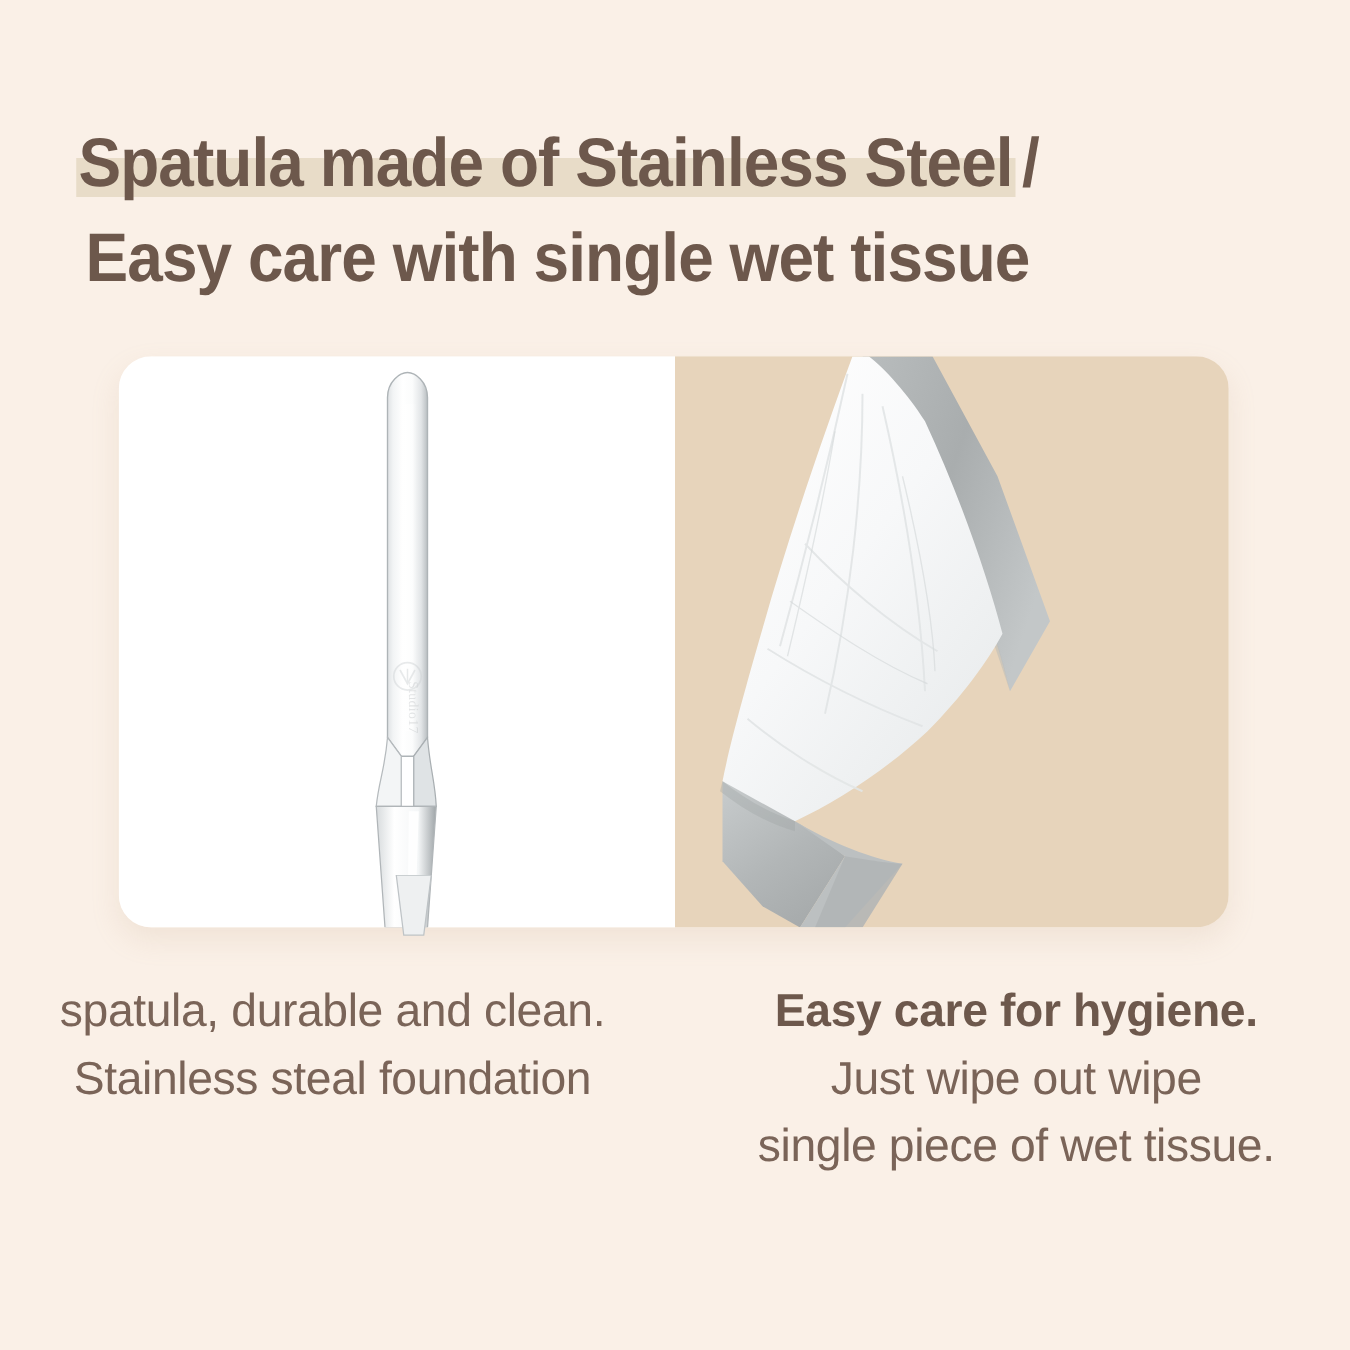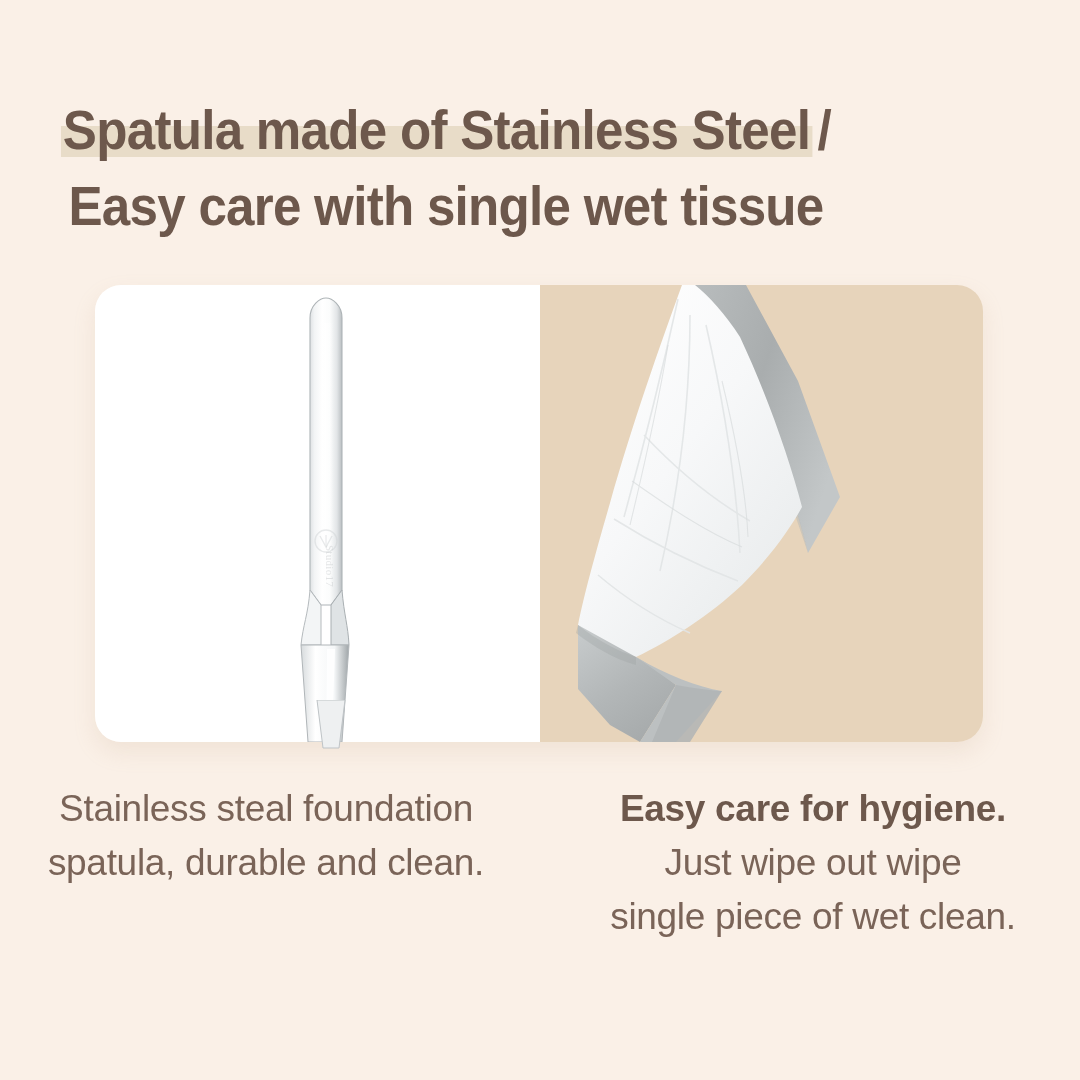--- a/index.html
+++ b/index.html
@@ -274,21 +274,21 @@
 </div>
 
 <div class="handle-overflow">
   <svg width="445" height="70" viewBox="0 0 445 70">
     <path d="M 222 0 L 250 0 L 244 48 L 228 48 Z" fill="#eef0f1" stroke="#bec3c6" stroke-width="1"></path>
   </svg>
 </div>
 
 <div class="captions">
   <div class="caption-col left">
+    <span class="caption-line">spatula, durable and clean.</span>
     <span class="caption-line">Stainless steal foundation</span>
-    <span class="caption-line">spatula, durable and clean.</span>
   </div>
   <div class="caption-col right">
     <span class="caption-line bold">Easy care for hygiene.</span>
     <span class="caption-line">Just wipe out wipe</span>
-    <span class="caption-line">single piece of wet clean.</span>
+    <span class="caption-line">single piece of wet tissue.</span>
   </div>
 </div>
 
 </body></html>

